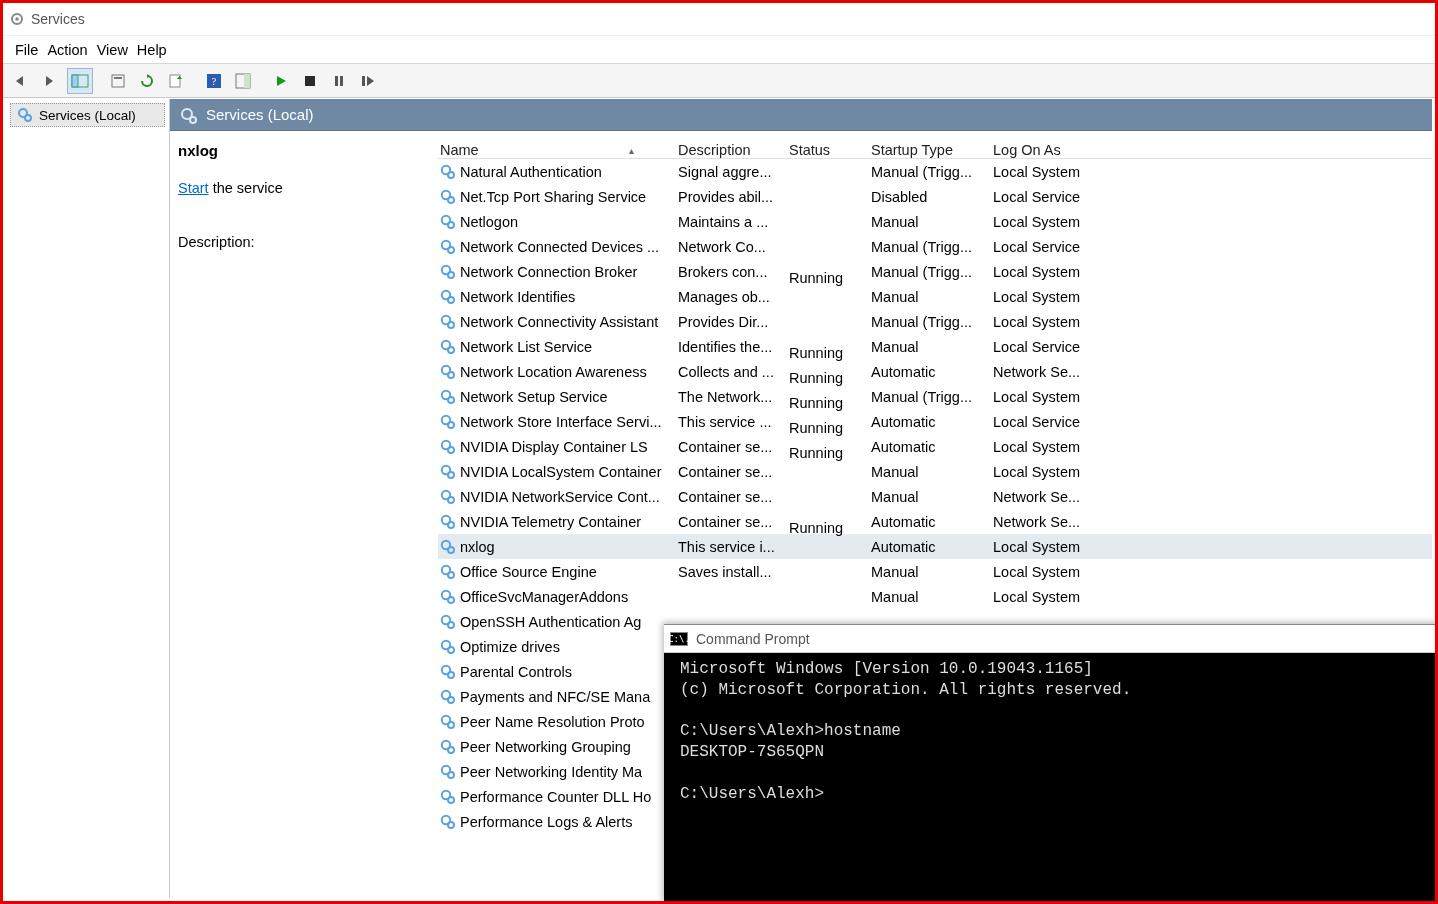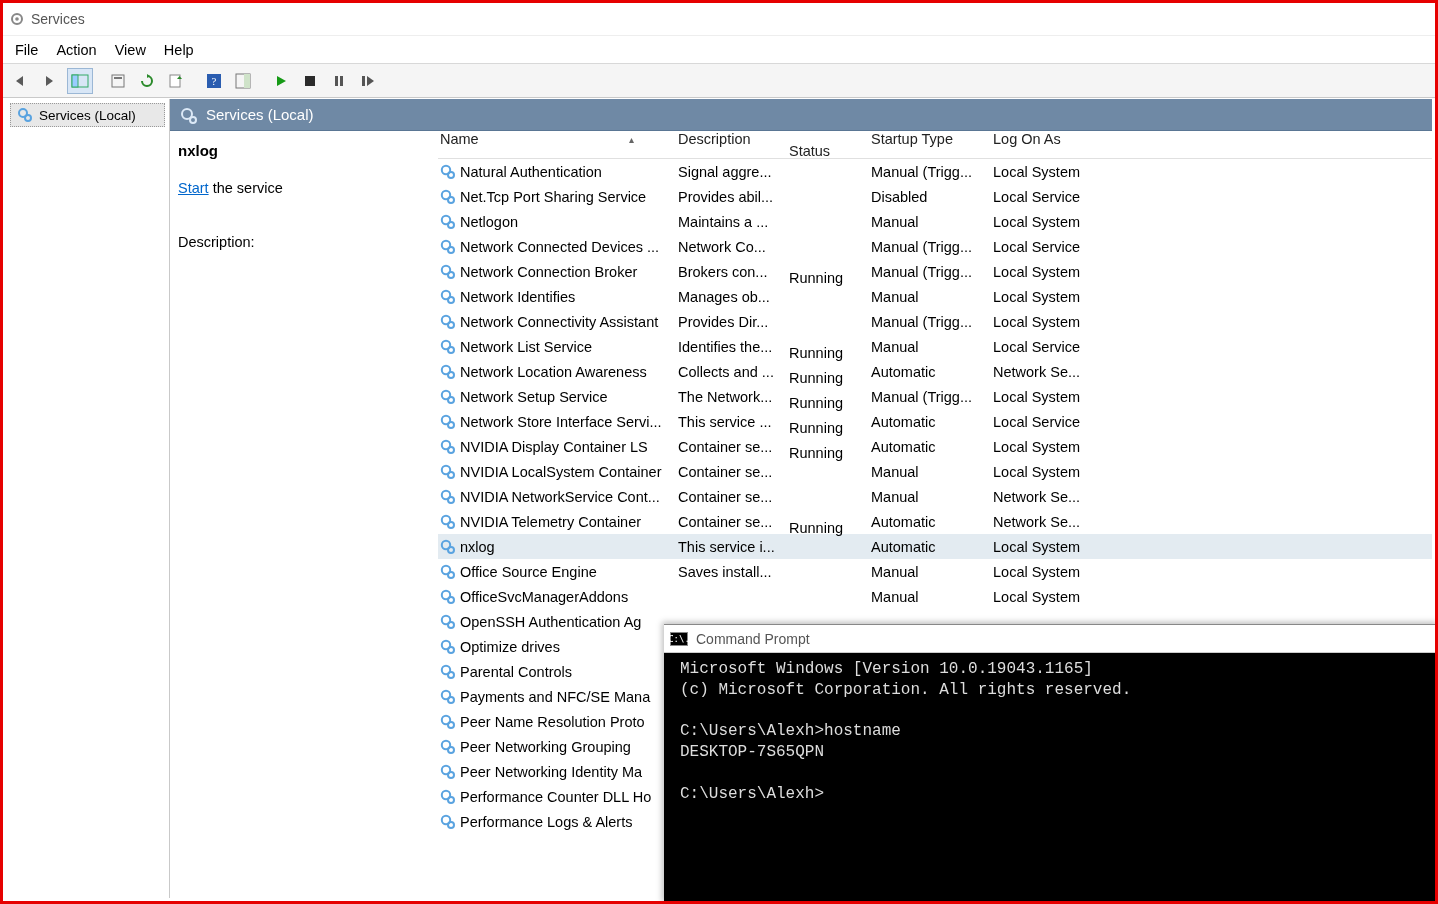--- a/index.html
+++ b/index.html
@@ -22,21 +22,21 @@
     padding: 16px 6px;
     gap: 6px;
     color: #555;
     font-size: 14px;
     border-bottom: 1px solid #eee;
   }
   .menubar {
     height: 28px;
     display: flex;
     align-items: center;
-    gap: 18px;
+    gap: 9px;
     padding: 0 12px;
     font-size: 14.5px;
     border-bottom: 1px solid #d8d8d8;
   }
   .menubar span { cursor: default; }
   .toolbar {
     height: 34px;
     display: flex;
     align-items: center;
     gap: 3px;
@@ -101,21 +101,21 @@
   .detailpane .svc-name { font-weight: bold; font-size: 15px; }
   .detailpane a { color: #0066cc; }
   .listpane {
     flex: 1;
     position: relative;
     overflow: hidden;
   }
   .colheaders {
     display: flex;
     height: 28px;
-    align-items: flex-start;
+    align-items: flex-end;
     font-size: 14.5px;
     color: #222;
     border-bottom: 1px solid #e0e0e0;
   }
   .col { overflow: hidden; white-space: nowrap; text-overflow: ellipsis; padding-left: 4px;}
   .c-name { width: 236px; padding-left: 2px; display:flex; align-items:center; gap:2px;}
   .c-desc { width: 111px; }
   .c-status { width: 82px; margin-top: 12px; }
   .c-startup { width: 122px; }
   .c-logon { width: 98px; }

